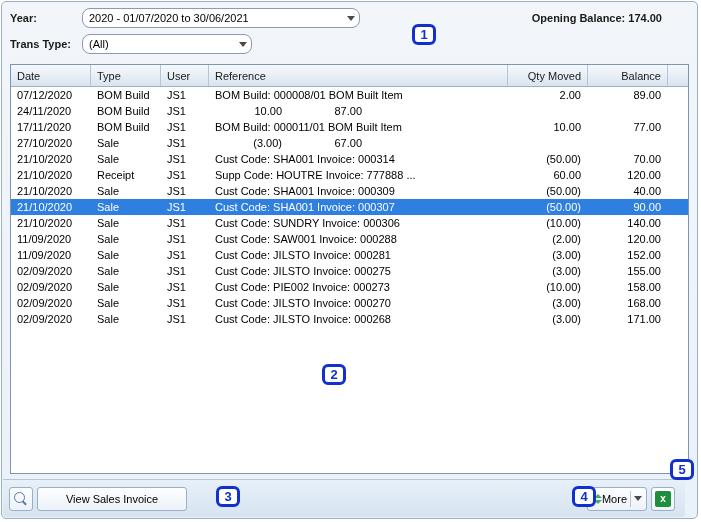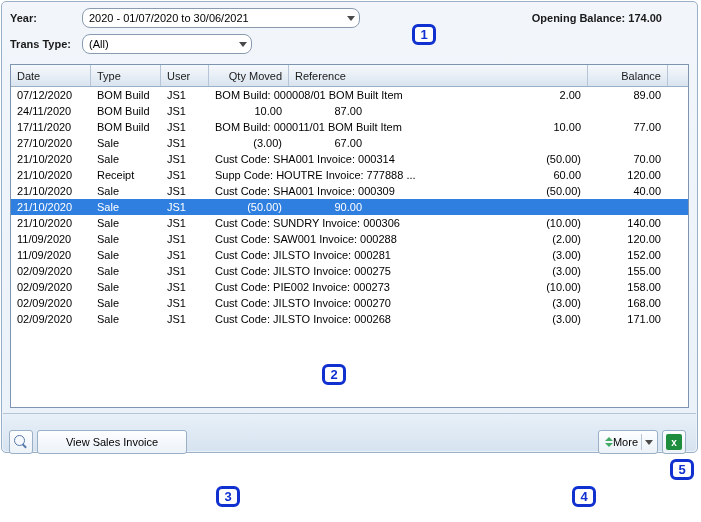--- a/index.html
+++ b/index.html
@@ -9,21 +9,21 @@
     font-size: 11px;
     background: #fff;
     width: 701px;
     height: 522px;
     overflow: hidden;
   }
   .panel {
     border: 1px solid #9ab0c6;
     border-radius: 5px;
     width: 697px;
-    height: 452px;
+    height: 518px;
     margin: 1px;
     background: linear-gradient(#f2f6fb, #eaf1f8);
     position: relative;
     padding: 6px 8px 8px 8px;
   }
   .filters { display: flex; flex-direction: column; gap: 6px; }
   .row { display: flex; align-items: center; }
   .lbl { font-weight: bold; width: 72px; color: #1a1a1a; }
   .select {
     background: #fff;
@@ -94,24 +94,24 @@
     cursor: pointer;
   }
   .gc { padding: 0 6px; border-right: 1px solid transparent; white-space: nowrap; overflow: hidden; }
   .gc.c-qty, .gc.c-bal { text-align: right; justify-content: flex-end; display: flex; }
   .grow.selected {
     background: #2f7fe0;
     color: #fff;
   }
   
   .footer {
-    position: absolute; left: 1px; right: 1px; bottom: 1px; height: 38px;
+    position: absolute; left: 1px; right: 12px; bottom: 1px; height: 38px;
     background: linear-gradient(#e8f0f8, #d6e3f0);
     border-top: 1px solid #b5c5d7;
-    display: flex; padding: 16px 6px;
+    display: flex; align-items: center; padding: 8px 6px;
     border-bottom-left-radius: 4px; border-bottom-right-radius: 4px;
   }
   .icon-btn {
     width: 24px; height: 24px;
     border: 1px solid #9ab0c6;
     border-radius: 3px;
     background: linear-gradient(#fdfeff, #ecf2f8);
     display: flex; align-items: center; justify-content: center;
     cursor: pointer;
     margin-right: 4px;
@@ -180,22 +180,22 @@
   <div class="open-balance">
     <span>Opening Balance:</span>
     <span>174.00</span>
   </div>
 
   <div class="grid-wrap">
     <div class="grid-head">
       <div class="gh c-date">Date</div>
       <div class="gh c-type">Type</div>
       <div class="gh c-user">User</div>
+      <div class="gh c-ref">Reference</div>
       <div class="gh c-qty">Qty Moved</div>
-      <div class="gh c-ref">Reference</div>
       <div class="gh c-bal">Balance</div>
       <div class="gh c-pad"></div>
     </div>
     <div class="grid-body" id="grid-body">
         <div class="grow">
           <div class="gc c-date">07/12/2020</div>
           <div class="gc c-type">BOM Build</div>
           <div class="gc c-user">JS1</div>
           <div class="gc c-ref">BOM Build: 000008/01 BOM Built Item</div>
           <div class="gc c-qty">2.00</div>
@@ -251,20 +251,21 @@
           <div class="gc c-user">JS1</div>
           <div class="gc c-ref">Cust Code: SHA001   Invoice: 000309</div>
           <div class="gc c-qty">(50.00)</div>
           <div class="gc c-bal">40.00</div>
           <div class="gc c-pad"></div>
         </div>
         <div class="grow selected">
           <div class="gc c-date">21/10/2020</div>
           <div class="gc c-type">Sale</div>
           <div class="gc c-user">JS1</div>
+          <div class="gc c-ref">Cust Code: SHA001   Invoice: 000307</div>
           <div class="gc c-qty">(50.00)</div>
           <div class="gc c-bal">90.00</div>
           <div class="gc c-pad"></div>
         </div>
         <div class="grow">
           <div class="gc c-date">21/10/2020</div>
           <div class="gc c-type">Sale</div>
           <div class="gc c-user">JS1</div>
           <div class="gc c-ref">Cust Code: SUNDRY   Invoice: 000306</div>
           <div class="gc c-qty">(10.00)</div>

